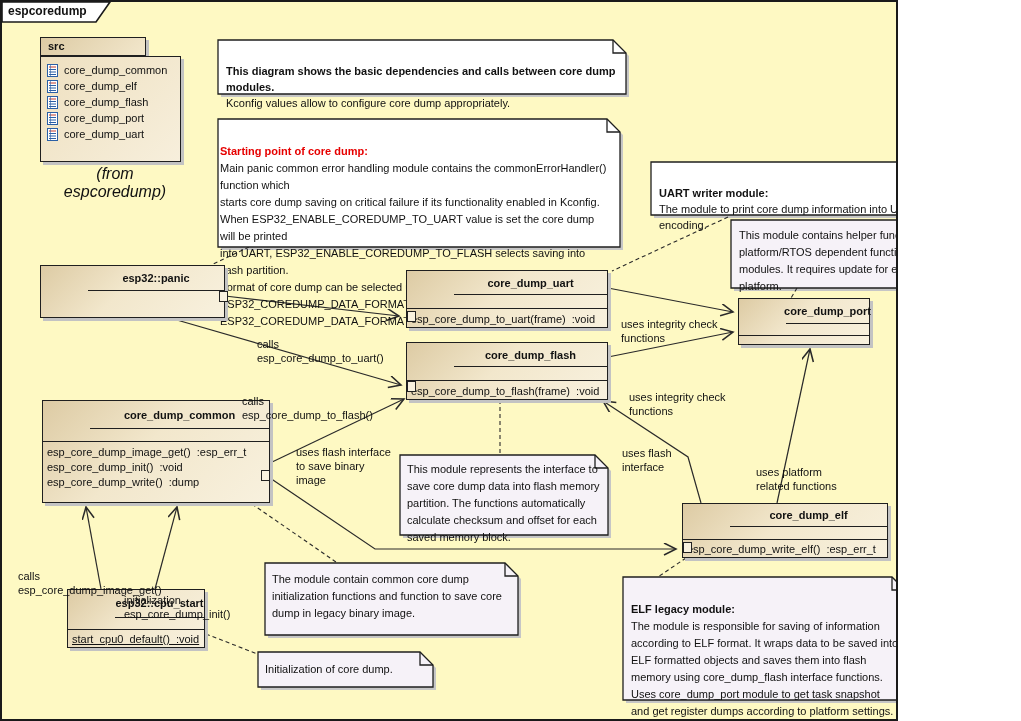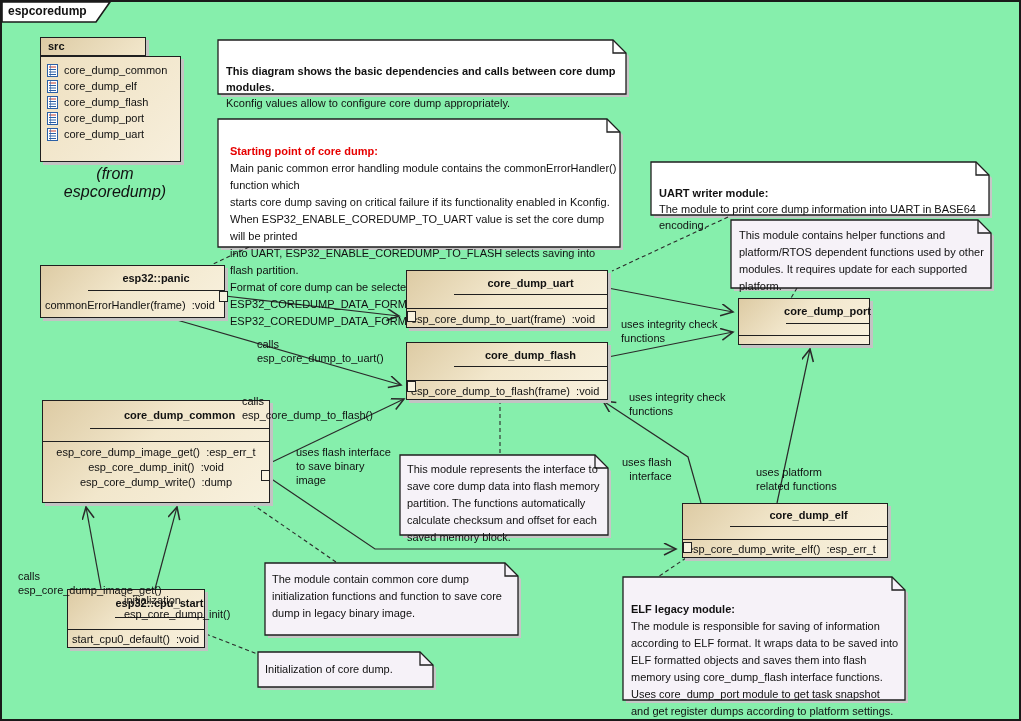--- a/index.html
+++ b/index.html
@@ -1,16 +1,16 @@
 <!DOCTYPE html>
 <html><head>
 <meta charset="utf-8">
 <style>
   html,body{margin:0;padding:0;background:#fff;}
-  #stage{position:relative;width:1021px;height:721px;background:#86efac;overflow:hidden;
+  #stage{position:relative;width:898px;height:721px;background:#fef9c3;overflow:hidden;
          font-family:"Liberation Sans",sans-serif;color:#111;}
   #frame-border{position:absolute;inset:0;border:2px solid #1a1a1a;pointer-events:none;z-index:5;}
   svg.layer{position:absolute;left:0;top:0;z-index:1;}
 
   
   .cls{position:absolute;z-index:2;border:1.4px solid #1f1f1f;
        background:linear-gradient(135deg,#ddcba4 0%,#f2e7cc 45%,#f8f1de 100%);
        box-shadow:3px 3px 0 #c3c3c3;display:flex;flex-direction:column;box-sizing:border-box;}
   .cls .hd{border-bottom:1.3px solid #1f1f1f;font-size:11px;font-weight:bold;
            display:flex;align-items:center;justify-content:center;white-space:pre;margin-left:47px;}
@@ -174,21 +174,21 @@
         </svg>
       <span>core_dump_uart</span>
     </div>
   </div>
   <div class="pkg-caption" style="left:45px;top:165px;width:140px;">(from espcoredump)</div>
 
   <div class="ntext" style="left:226px;top:47px;width:392px;">
     <span class="nt">This diagram shows the basic dependencies and calls between core dump modules.</span>
     <div>Kconfig values allow to configure core dump appropriately.</div>
   </div>
-  <div class="ntext" style="left:230px;top:126px;width:388px;line-height:17px;">
+  <div class="ntext" style="left:220px;top:126px;width:388px;line-height:17px;">
     <span class="nt red">Starting point of core dump:</span>
     <div>Main panic  common error handling module contains the commonErrorHandler() function which
 starts core dump saving on critical failure if its functionality enabled in Kconfig.
 When ESP32_ENABLE_COREDUMP_TO_UART value is set the core dump will be printed
 into UART, ESP32_ENABLE_COREDUMP_TO_FLASH selects saving into flash partition.
 Format of core dump can be selected using ESP32_COREDUMP_DATA_FORMAT_ELF,
 ESP32_COREDUMP_DATA_FORMAT_BIN.</div>
   </div>
   <div class="ntext" style="left:659px;top:169px;width:322px;">
     <span class="nt">UART writer module:</span>
@@ -198,23 +198,20 @@
   <div class="ntext" style="left:407px;top:461px;width:198px;line-height:17px;">This module represents the interface to save core dump data into flash memory partition. The functions automatically calculate checksum and offset for each saved memory block.</div>
   <div class="ntext" style="left:272px;top:571px;width:238px;line-height:17px;">The module contain common core dump initialization functions and function to save core dump in legacy binary image.</div>
   <div class="ntext" style="left:265px;top:661px;width:160px;">Initialization of core dump.</div>
   <div class="ntext" style="left:631px;top:584px;width:268px;line-height:17px;">
     <span class="nt">ELF legacy module:</span>
     <div>The module is responsible for saving of information according to ELF format. It wraps data to be saved into ELF formatted objects and saves them into flash memory using core_dump_flash interface functions. Uses core_dump_port module to get task snapshot and get register dumps according to platform settings.</div>
   </div>
 
   <div class="cls" style="left:40px;top:265px;width:185px;height:53px;">
     <div class="hd" style="height:24px;">esp32::panic</div>
-    <div class="ops" style="padding-top:7px;">
-        <div class="m">commonErrorHandler(frame)  :void</div>
-      </div>
   </div>
 
   <div class="cls" style="left:406px;top:270px;width:202px;height:58px;">
     <div class="hd" style="height:24px;">core_dump_uart</div>
     <div class="attr" style="height:13px;"></div>
     <div class="ops" style="padding-top:3px;">
         <div class="m">esp_core_dump_to_uart(frame)  :void</div>
       </div>
   </div>
 
@@ -228,39 +225,39 @@
 
   <div class="cls" style="left:738px;top:298px;width:132px;height:47px;">
     <div class="hd" style="height:24px;">core_dump_port</div>
     <div class="attr" style="height:11px;"></div>
     <div class="ops"></div>
   </div>
 
   <div class="cls" style="left:42px;top:400px;width:228px;height:103px;">
     <div class="hd" style="height:27px;">core_dump_common</div>
     <div class="attr" style="height:12px;"></div>
-    <div class="ops" style="padding-top:3px;text-align:center;">
+    <div class="ops" style="padding-top:3px;">
       <div class="m">esp_core_dump_image_get()  :esp_err_t</div>
       <div class="m">esp_core_dump_init()  :void</div>
       <div class="m">esp_core_dump_write()  :dump</div>
     </div>
   </div>
 
   <div class="cls" style="left:682px;top:503px;width:206px;height:55px;">
     <div class="hd" style="height:23px;">core_dump_elf</div>
     <div class="attr" style="height:12px;"></div>
     <div class="ops" style="padding-top:2px;">
         <div class="m">esp_core_dump_write_elf()  :esp_err_t</div>
       </div>
   </div>
 
   <div class="cls" style="left:67px;top:589px;width:138px;height:59px;">
     <div class="hd" style="height:28px;">esp32::cpu_start</div>
     <div class="attr" style="height:12px;"></div>
-    <div class="ops" style="padding-top:2px;">
+    <div class="ops" style="padding-top:2px;text-decoration:underline;">
         <div class="m">start_cpu0_default()  :void</div>
       </div>
   </div>
 
   <div class="sq" style="left:219px;top:291px;"></div>
   <div class="sq" style="left:407px;top:311px;"></div>
   <div class="sq" style="left:407px;top:381px;"></div>
   <div class="sq" style="left:261px;top:470px;"></div>
   <div class="sq" style="left:683px;top:542px;"></div>
 
@@ -268,21 +265,21 @@
 esp_core_dump_to_uart()</div>
   <div class="lbl" style="left:242px;top:349px;">calls
 esp_core_dump_to_flash()</div>
   <div class="lbl" style="left:621px;top:272px;">uses integrity check
 functions</div>
   <div class="lbl" style="left:629px;top:345px;">uses integrity check
 functions</div>
   <div class="lbl" style="left:296px;top:400px;">uses flash interface
 to save binary
 image</div>
-  <div class="lbl" style="left:622px;top:410px;text-align:right;">uses flash
+  <div class="lbl" style="left:622px;top:401px;">uses flash
 interface</div>
   <div class="lbl" style="left:756px;top:420px;">uses platform
 related functions</div>
   <div class="lbl" style="left:18px;top:524px;">calls
 esp_core_dump_image_get()</div>
   <div class="lbl" style="left:124px;top:548px;">initialization
 esp_core_dump_init()</div>
 </div>
 
 </body></html>

